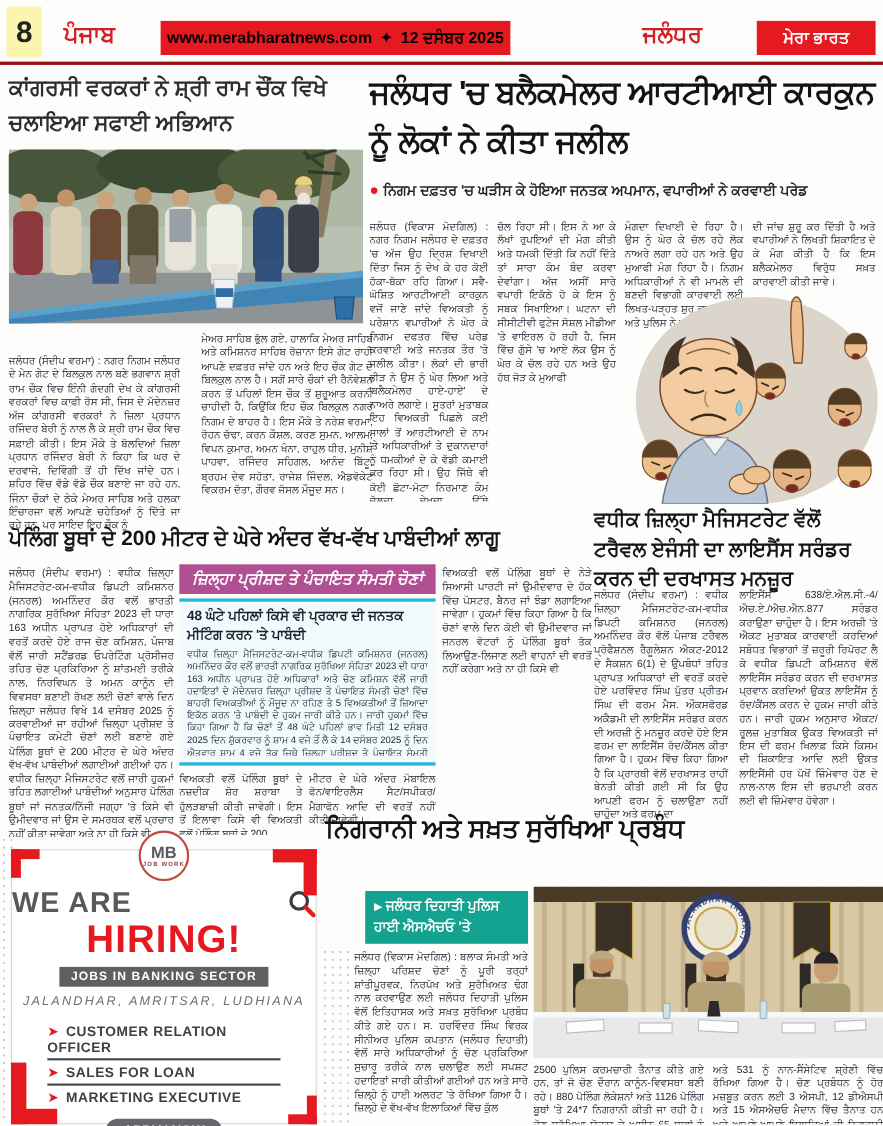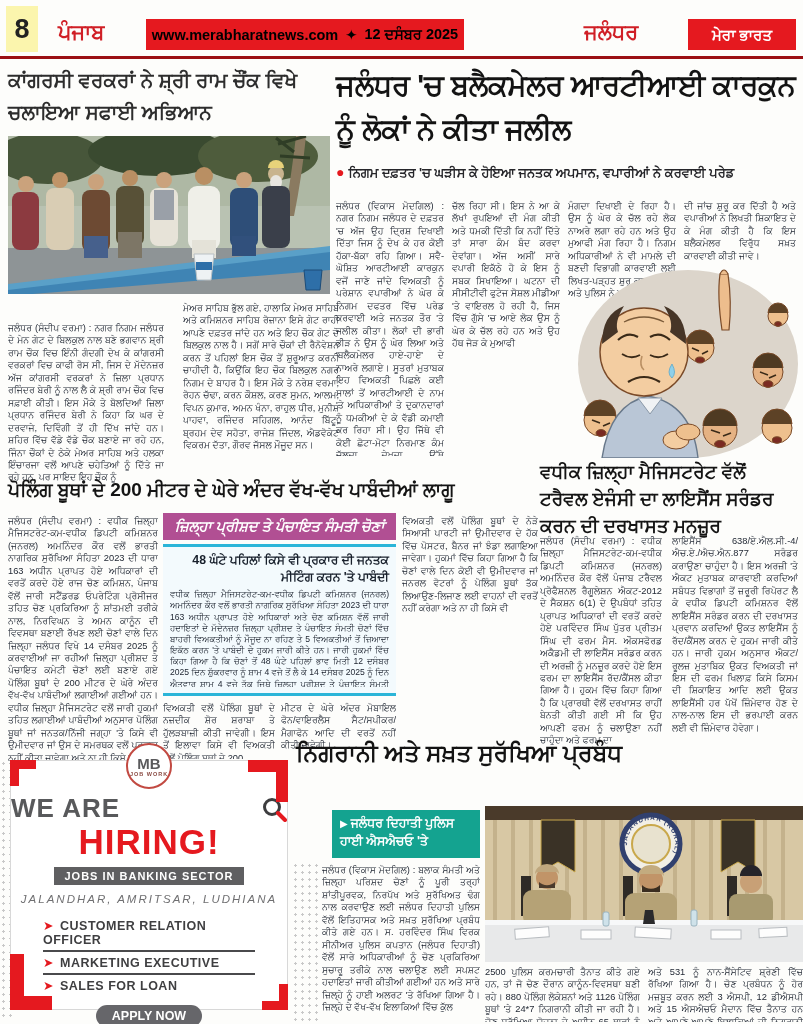--- a/index.html
+++ b/index.html
@@ -41,21 +41,21 @@
 
   
   .art3 { position:absolute; left:8px; top:477px; width:530px; height:284px; }
   .art3 h2 { font-size:19px; font-weight:bold; color:#141414; line-height:1.4; }
   .art3-c1 { position:absolute; left:0; top:38px; width:150px; height:246px; }
   .art3-c2 { position:absolute; left:394px; top:38px; width:136px; height:246px; }
   .pinkhead { position:absolute; left:155px; top:36px; width:233px; height:27px; background:#b14f93; color:#fff;
               font-size:14.5px; font-weight:bold; font-style:italic; display:flex; align-items:center; justify-content:center; }
   .cyanbox { position:absolute; left:155px; top:67px; width:233px; height:152px; background:#f3fafd;
              border-top:3px solid #2cb5d8; border-bottom:3px solid #2cb5d8; padding:5px 7px; }
-  .cyanbox .bh { font-size:12.3px; font-weight:bold; color:#18202c; text-align:right; line-height:1.35; margin-bottom:4px; }
+  .cyanbox .bh { font-size:12.3px; font-weight:bold; color:#18202c; text-align:left; line-height:1.35; margin-bottom:4px; }
   .cyanbox .bb { font-size:8.6px; line-height:1.3; text-align:justify; color:#232a36; height:98px; overflow:hidden; }
   .contA { position:absolute; left:155px; top:225px; width:112px; height:57px; }
   .contB { position:absolute; left:273px; top:225px; width:115px; height:57px; }
 
   
   .art4 { position:absolute; left:540px; top:459px; width:258px; height:302px; }
   .art4 h2 { font-size:18.5px; font-weight:bold; color:#141414; line-height:1.45; }
   .art4-c1 { position:absolute; left:0; top:76px; width:122px; height:226px; }
   .art4-c2 { position:absolute; left:132px; top:76px; width:126px; height:226px; }
 
@@ -68,21 +68,21 @@
   .art5-h { position:absolute; left:296px; top:2px; width:507px; font-size:23.5px; font-weight:bold; color:#131313; line-height:1.36; }
   .kicker { position:absolute; left:332px; top:74px; width:148px; height:48px; background:#14a390; color:#fff;
             font-size:12.5px; font-weight:bold; line-height:1.45; padding:4px 8px; }
   .kicker .tri { color:#fff; margin-right:3px; font-size:10px; }
   .art5-photo { position:absolute; left:485px; top:70px; width:318px; height:156px; }
   .art5-body { position:absolute; left:322px; top:128px; width:158px; height:160px; }
   .capA { position:absolute; left:485px; top:230px; width:155px; height:56px; }
   .capB { position:absolute; left:648px; top:230px; width:155px; height:56px; }
 
   
-  .ad { position:absolute; left:10px; top:24px; width:278px; height:250px; background:#fff; border:1px solid #d8d8d8; text-align:center; }
+  .ad { position:absolute; left:10px; top:36px; width:278px; height:250px; background:#fff; border:1px solid #d8d8d8; text-align:center; }
   .corner { position:absolute; }
   .c-tl { left:-1px; top:-1px; width:26px; height:26px; border-left:9px solid #e5191f; border-top:9px solid #e5191f; }
   .c-tr { right:-1px; top:-1px; width:40px; height:42px; border-right:12px solid #e5191f; border-top:12px solid #e5191f; }
   .c-bl { left:-1px; bottom:-1px; width:42px; height:56px; border-left:14px solid #e5191f; border-bottom:14px solid #e5191f; }
   .c-br { right:-1px; bottom:-1px; width:26px; height:26px; border-right:9px solid #e5191f; border-bottom:9px solid #e5191f; }
   .ad-logo { position:absolute; left:50%; top:-18px; transform:translateX(-50%); width:46px; height:46px; border-radius:50%;
              background:#fff; border:2px solid #c24a42; display:flex; flex-direction:column; align-items:center; justify-content:center; }
   .ad-logo .mb { font-size:15px; font-weight:900; color:#5a5a5c; line-height:1; }
   .ad-logo .jw { font-size:5.5px; font-weight:bold; color:#8a4a42; letter-spacing:1px; }
   .ad-weare { margin-top:32px; font-size:26px; font-weight:800; color:#58595b; letter-spacing:1px; display:flex; align-items:center; justify-content:space-between; gap:6px; }
@@ -280,22 +280,22 @@
         <svg width="26" height="26" viewBox="0 0 26 26">
           <circle cx="11" cy="11" r="7.5" fill="none" stroke="#3d3d3f" stroke-width="3"></circle>
           <line x1="17" y1="17" x2="24" y2="24" stroke="#e5191f" stroke-width="4" stroke-linecap="round"></line>
         </svg>
       </div>
       <div class="ad-hiring">HIRING!</div>
       <div><span class="ad-banner">JOBS IN BANKING SECTOR</span></div>
       <div class="ad-cities">JALANDHAR, AMRITSAR, LUDHIANA</div>
       <ul class="ad-roles">
         <li><span class="arr">➤</span><span>CUSTOMER RELATION OFFICER</span></li>
+        <li><span class="arr">➤</span><span>SALES FOR LOAN</span></li>
         <li><span class="arr">➤</span><span>MARKETING EXECUTIVE</span></li>
-        <li><span class="arr">➤</span><span>SALES FOR LOAN</span></li>
       </ul>
       <div><span class="ad-apply">APPLY NOW</span></div>
 
     </div>
 
     <div class="art5-h">
       <div>ਨਿਗਰਾਨੀ ਅਤੇ ਸਖ਼ਤ ਸੁਰੱਖਿਆ ਪ੍ਰਬੰਧ</div>
     </div>
     <div class="kicker">
       <span class="tri">▶</span><span>ਜਲੰਧਰ ਦਿਹਾਤੀ ਪੁਲਿਸ ਹਾਈ ਐਸਐਚਓ 'ਤੇ</span>

